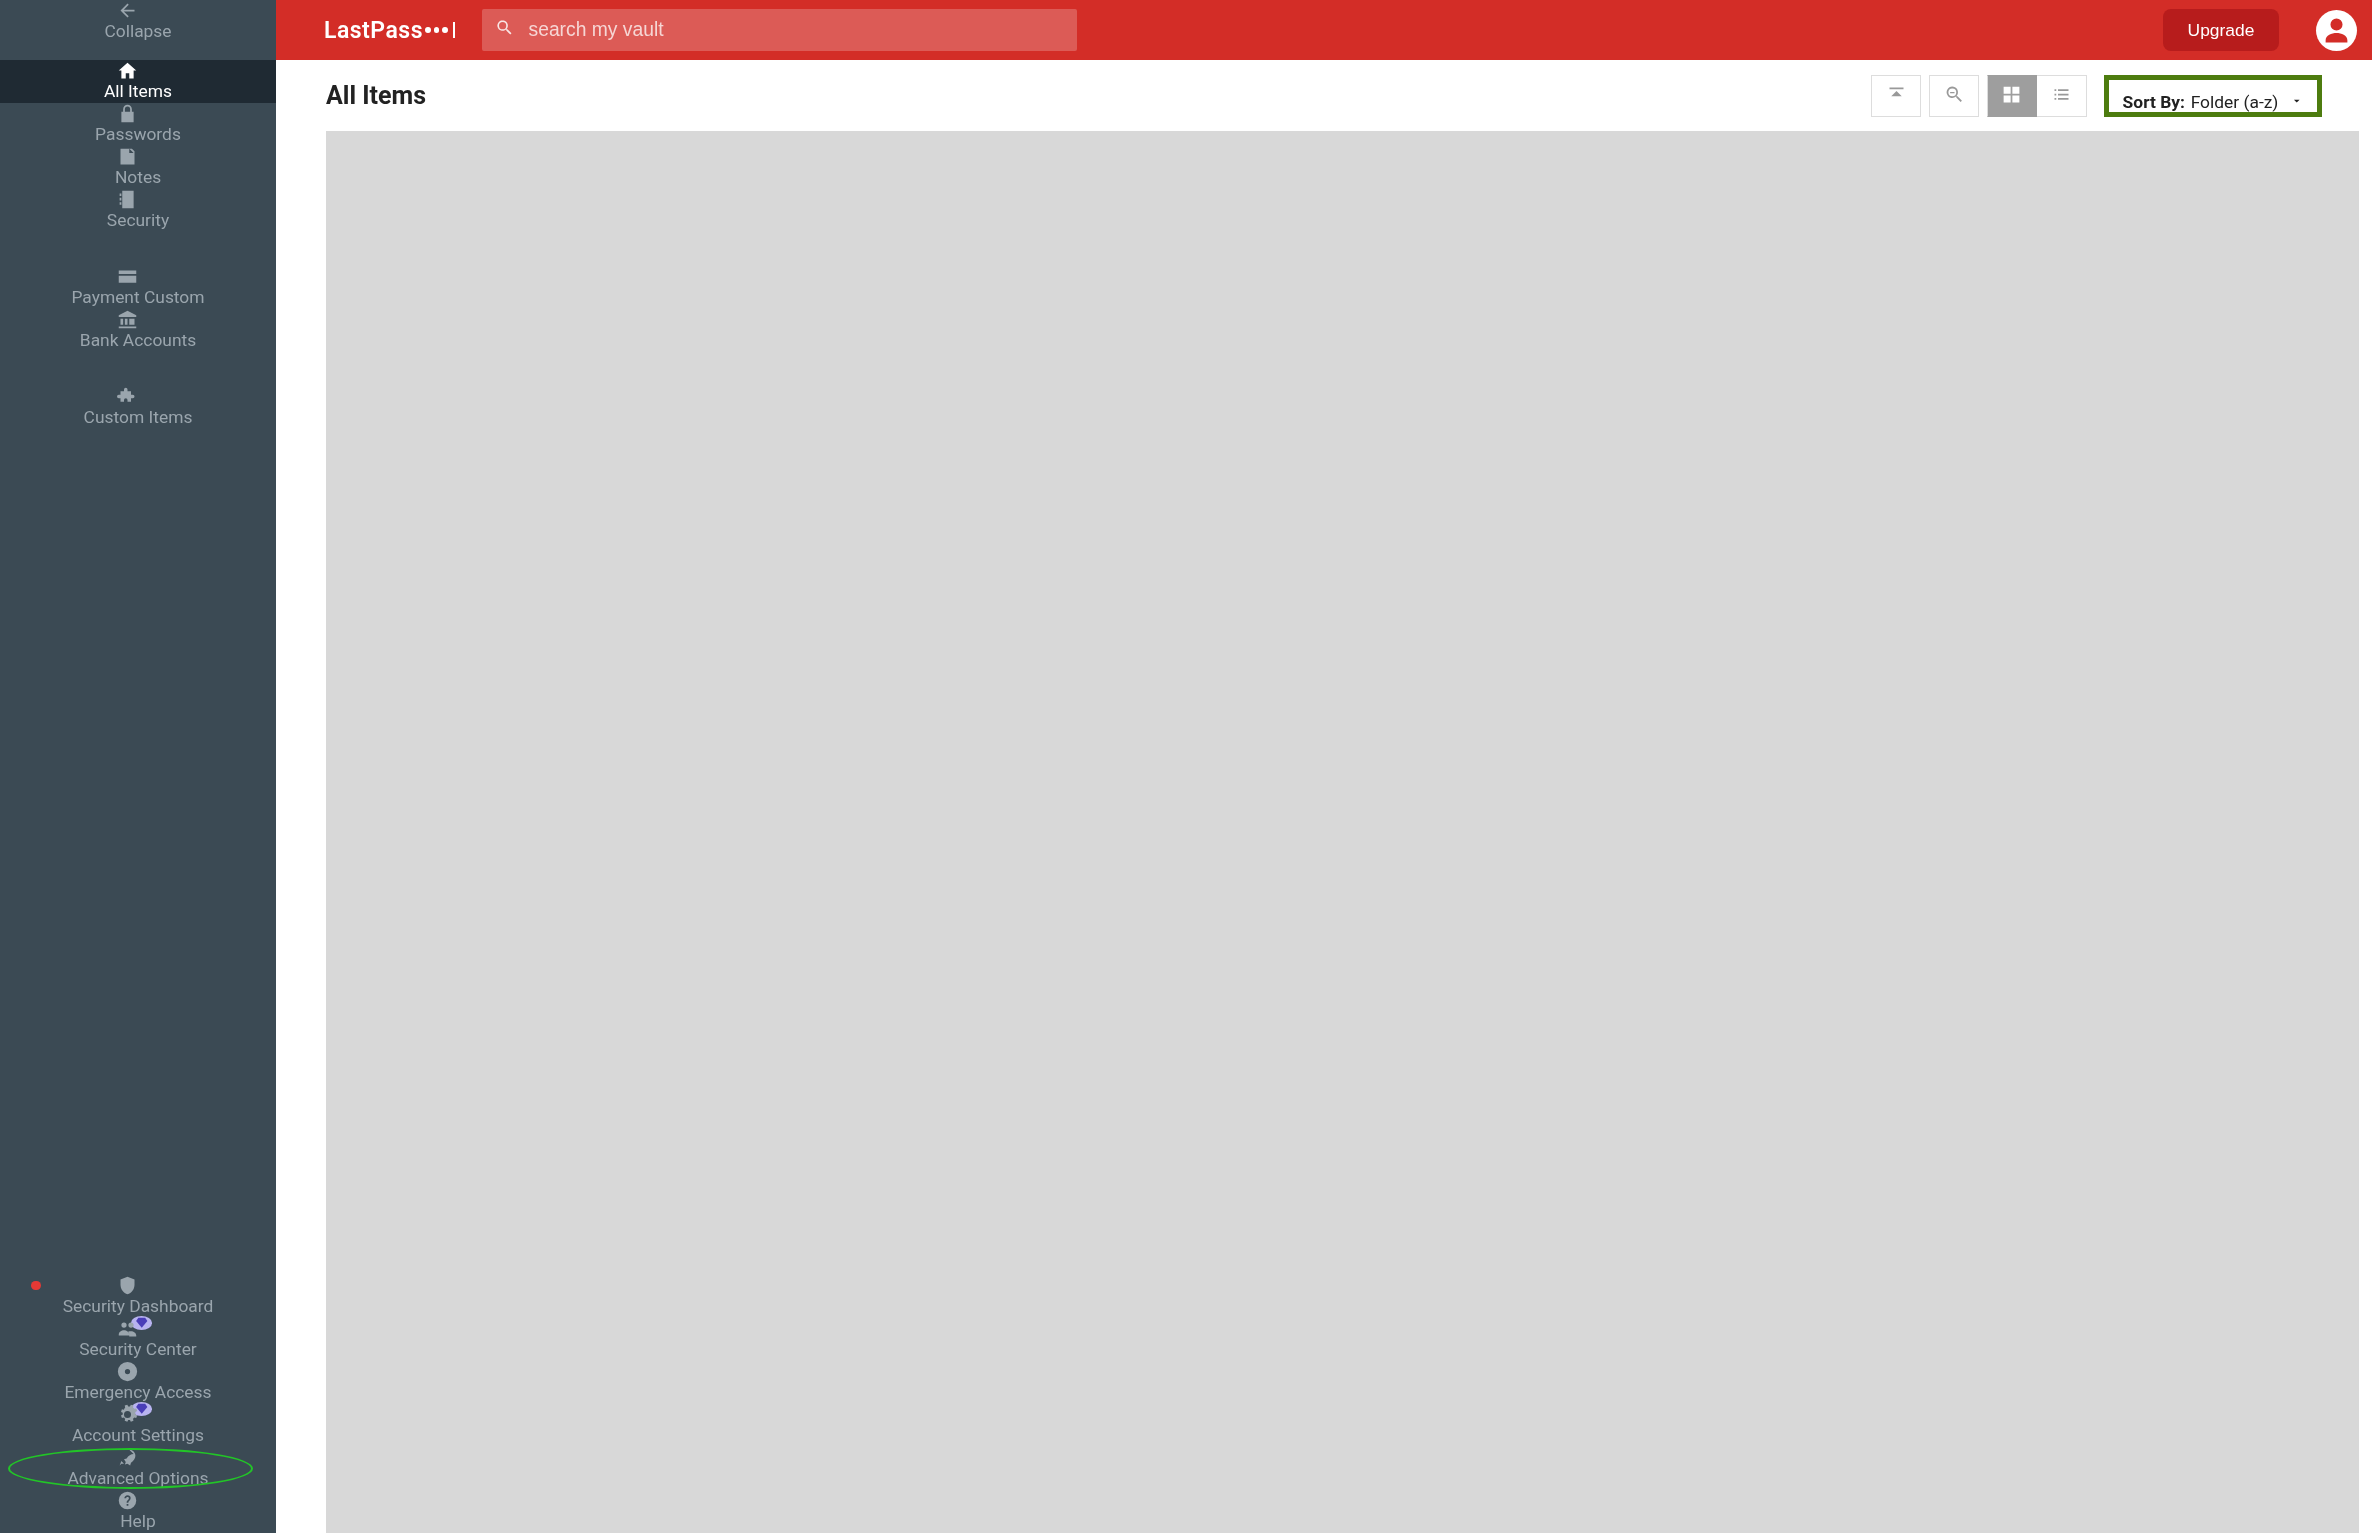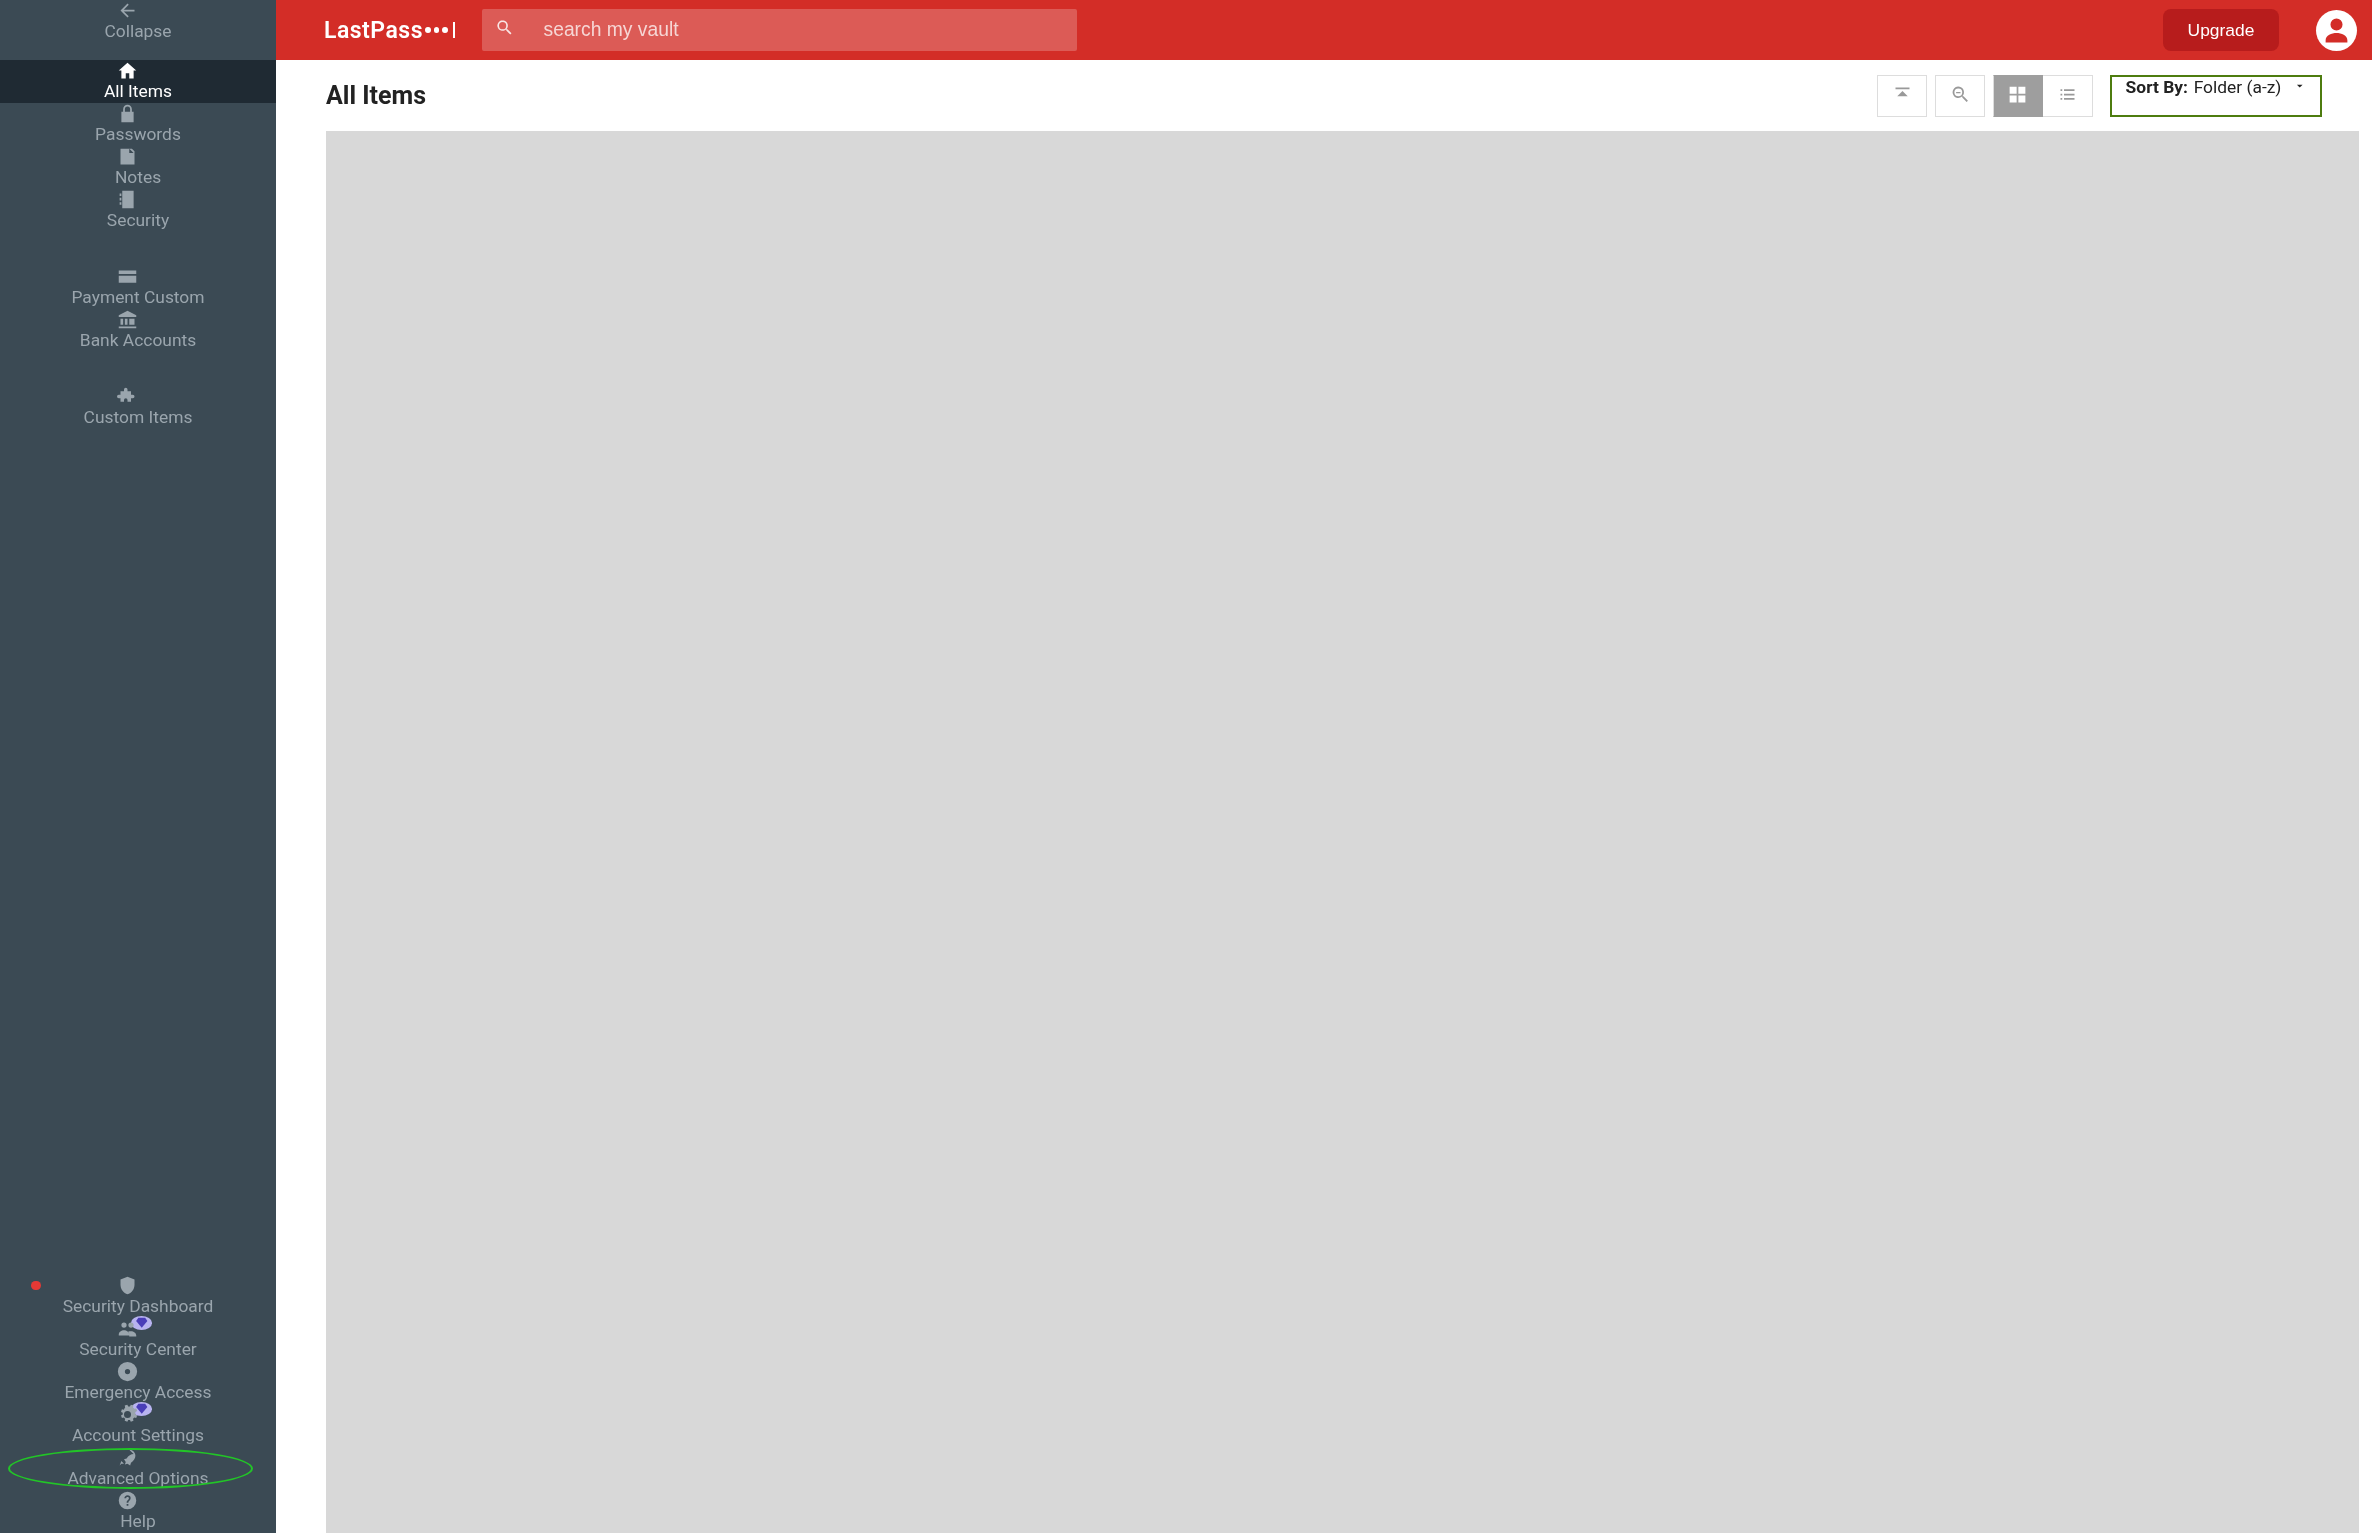--- a/index.html
+++ b/index.html
@@ -110,21 +110,21 @@
     .logo-dots .b { width:1.9px; height:15.4px; background:#fff; margin-left:1.9px;}
     .search-wrap {
       flex: 1;
       max-width: 595px;
       height: 42px;
       background: rgba(255,255,255,0.22);
       border-radius: 1.9px;
       display: flex;
       align-items: center;
       padding: 0 13.5px;
-      gap: 29px;
+      gap: 14px;
     }
     .search-wrap svg { width: 19.3px; height: 19.3px; fill: #fff; opacity:0.85;}
     .search-input {
       flex: 1;
       background: transparent;
       border: none;
       outline: none;
       color: #fff;
       font-size: 19.3px;
     }
@@ -177,23 +177,23 @@
       cursor:pointer;
     }
     .tb-btn svg { width:21px; height:21px; fill:#999; }
     .tb-btn.active { background:#9e9e9e; border-color:#9e9e9e;}
     .tb-btn.active svg { fill:#fff; }
     .tb-group { display:flex; }
     .tb-group .tb-btn { border-left:none; }
     .tb-group .tb-btn:first-child { border-left:1px solid #ddd; }
     .sort-wrap {
       height: 42px;
-      border: 2px solid #4d7c0f;
+      border: 5px solid #4d7c0f;
       display:flex;
-      align-items:flex-start;
+      align-items:flex-end;
       padding: 0 13.5px;
       gap: 5.8px;
       cursor:pointer;
       font-size: 17.4px;
       color:#222;
       margin-left: 9.7px;
     }
     .sort-wrap .lbl { font-weight:700; }
     .sort-wrap .caret { margin-left:5.8px; }
     .sort-wrap .caret svg{ width:13.5px; height:13.5px; fill:#222;}

